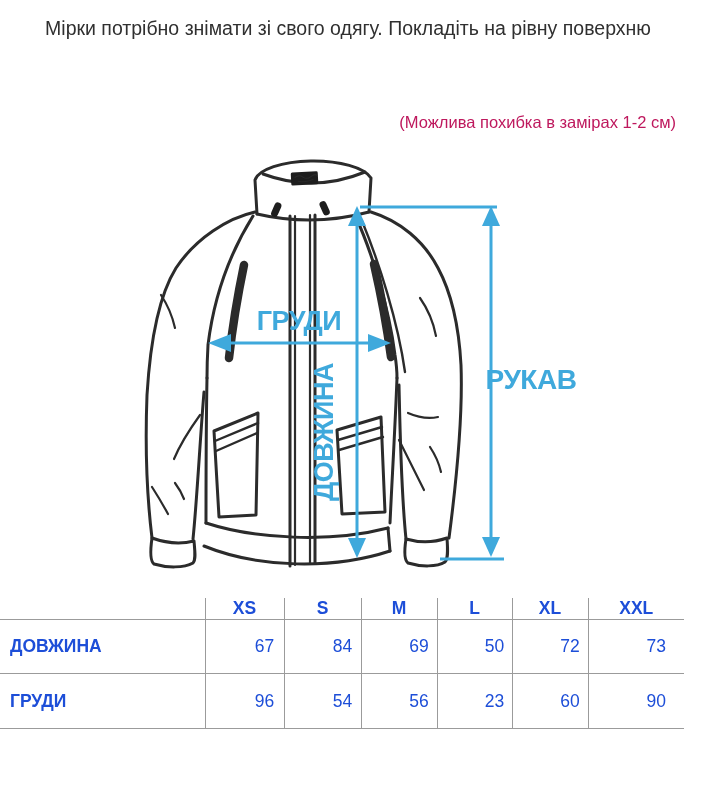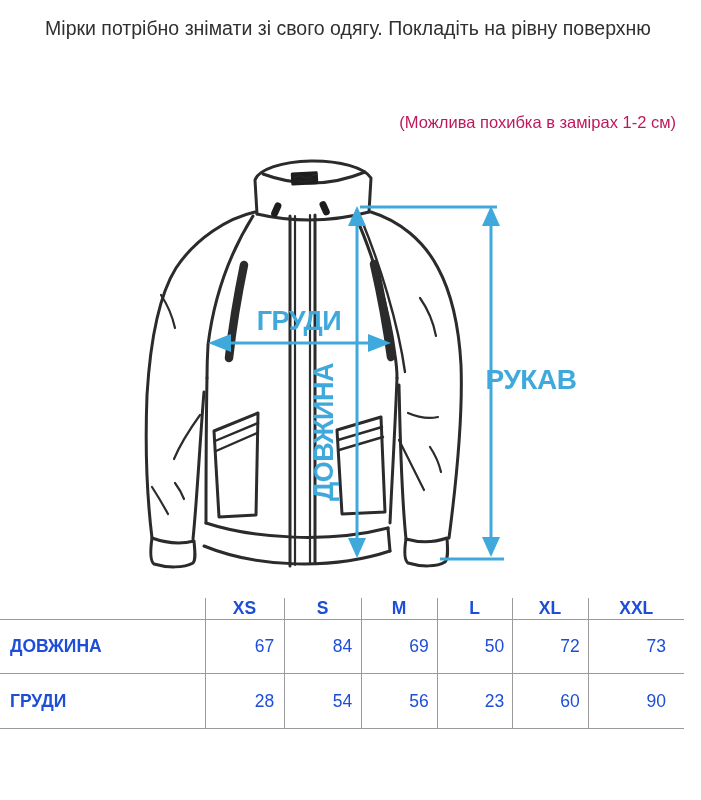--- a/index.html
+++ b/index.html
@@ -156,21 +156,21 @@
           <td class="row-label">ДОВЖИНА</td>
           <td>67</td>
           <td>84</td>
           <td>69</td>
           <td>50</td>
           <td>72</td>
           <td>73</td>
         </tr>
         <tr>
           <td class="row-label">ГРУДИ</td>
-          <td>28</td>
+          <td>96</td>
           <td>54</td>
           <td>56</td>
           <td>23</td>
           <td>60</td>
           <td>90</td>
         </tr>
       </tbody>
     </table>
   </div>
 

